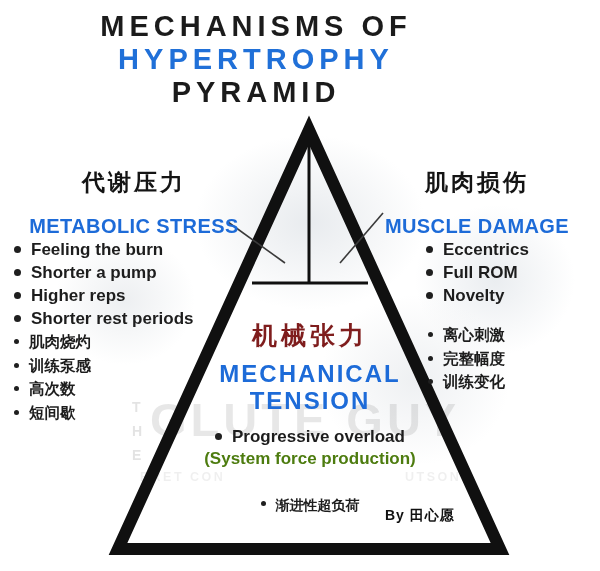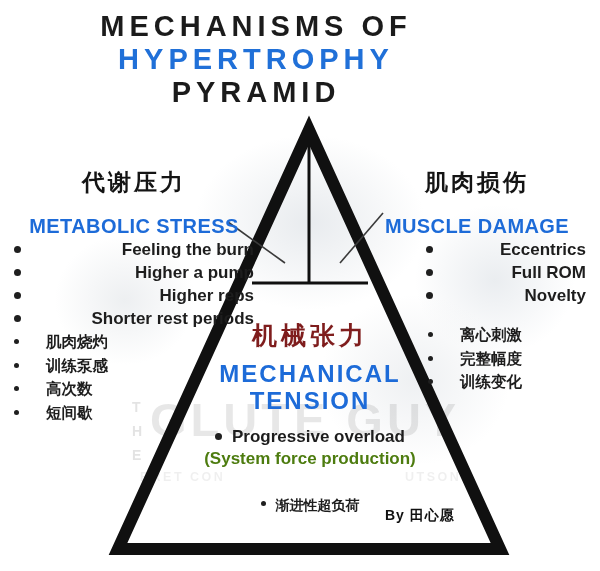--- a/index.html
+++ b/index.html
@@ -30,24 +30,24 @@
   .pyramid-svg{position:absolute;left:0;top:0;z-index:2;}
   
   .col{position:absolute;z-index:4;}
   .col-left{left:14px;top:169px;width:240px;}
   .col-right{left:368px;top:169px;width:218px;}
   .sec-head{text-align:center;}
   .sec-zh{font-size:23px;font-weight:700;letter-spacing:3px;color:#141414;line-height:27px;}
   .sec-en{font-size:20px;font-weight:800;color:#1d6bd8;line-height:24px;margin-top:18px;letter-spacing:0.4px;}
   ul.plain{list-style:none;margin:0;padding:0;}
   .en-list{margin:6px 0 0 46px;}
-  .en-list li{display:flex;align-items:flex-start;gap:10px;line-height:23px;font-size:17px;font-weight:600;color:#1d1d1d;justify-content:space-between;}
+  .en-list li{display:flex;align-items:flex-start;gap:10px;line-height:23px;font-size:17px;font-weight:600;color:#1d1d1d;}
   .zh-list{margin:4px 0 0 44px;}
   .col-right .zh-list{margin-top:16px;}
-  .zh-list li{display:flex;align-items:flex-start;gap:27px;line-height:23.5px;font-size:15.5px;font-weight:600;color:#1d1d1d;}
+  .zh-list li{display:flex;align-items:flex-start;gap:10px;line-height:23.5px;font-size:15.5px;font-weight:600;color:#1d1d1d;}
   .dot{flex:none;width:7px;height:7px;border-radius:50%;background:#1f1f1f;margin-top:8px;}
   .dot.small{width:5px;height:5px;margin-top:9px;}
   
   .col-center{left:170px;top:321px;width:280px;text-align:center;}
   .t-zh{font-size:25px;font-weight:700;letter-spacing:4px;color:#7f1d1d;line-height:29px;}
   .t-en{font-size:24px;font-weight:800;letter-spacing:2px;color:#1d6bd8;line-height:27px;}
   .t-en.first{margin-top:10px;}
   .c-line{display:flex;justify-content:center;align-items:flex-start;gap:10px;
     font-size:17px;font-weight:600;color:#1d1d1d;line-height:22px;}
   .c-line.first{margin-top:12px;}
@@ -91,21 +91,21 @@
       <div class="sec-zh">代谢压力</div>
       <div class="sec-en">METABOLIC STRESS</div>
     </div>
     <ul class="plain en-list">
       <li>
           <span class="dot"></span>
           <span>Feeling the burn</span>
         </li>
       <li>
           <span class="dot"></span>
-          <span>Higher a pump</span>
+          <span>Shorter a pump</span>
         </li>
       <li>
           <span class="dot"></span>
           <span>Higher reps</span>
         </li>
       <li>
           <span class="dot"></span>
           <span>Shorter rest periods</span>
         </li>
     </ul>

